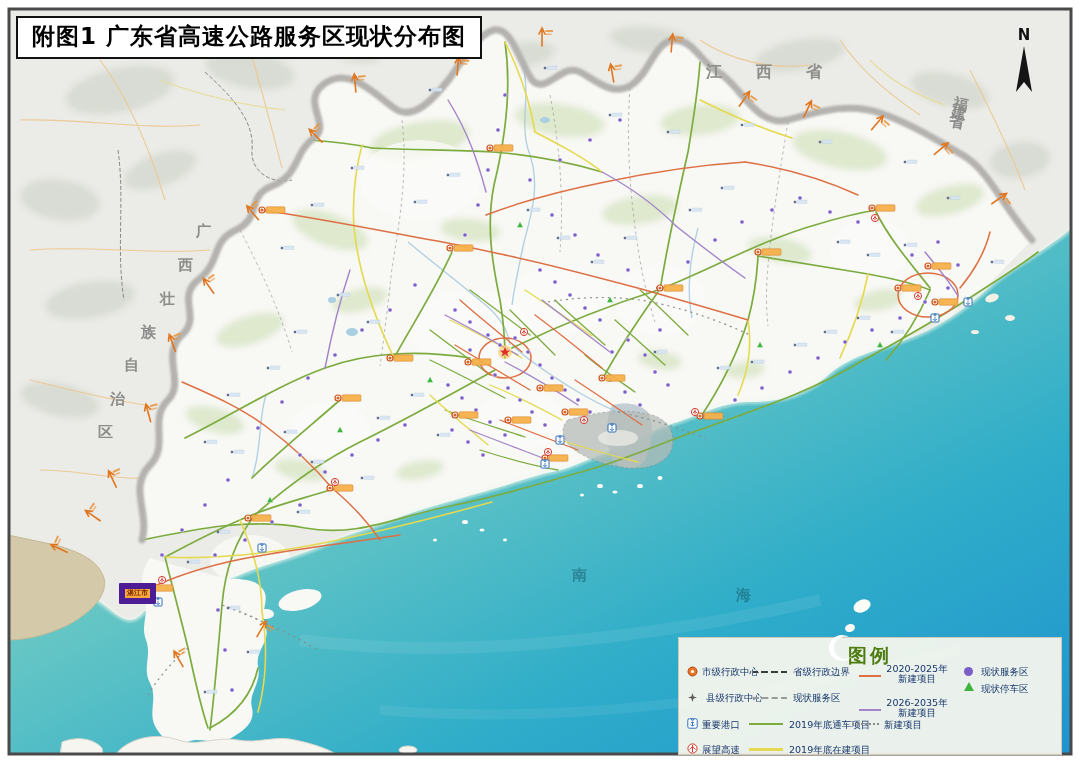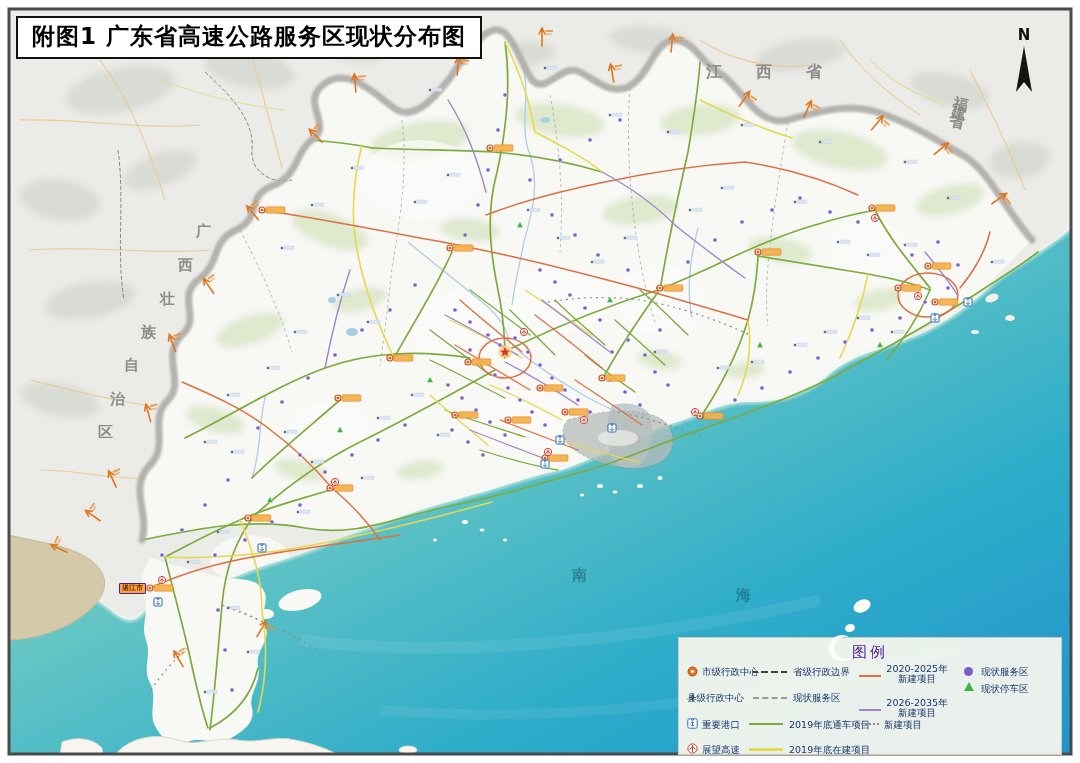--- a/index.html
+++ b/index.html
@@ -20,27 +20,27 @@
   
   .titlebox{position:absolute;left:16px;top:16px;background:#fff;border:2px solid #111;
     padding:3px 14px 5px;font-size:23px;font-weight:bold;letter-spacing:1px;color:#000;white-space:nowrap;}
   .north{position:absolute;left:1004px;top:28px;width:40px;text-align:center;color:#111;}
   .north .nl{font-size:15px;font-weight:bold;display:block;line-height:14px;}
   .plabel{position:absolute;color:#8c8c8a;font-weight:bold;}
   .plabel.jx{left:706px;top:62px;font-size:16px;letter-spacing:34px;white-space:nowrap;text-align:center;}
   .plabel.fj{left:952px;top:84px;font-size:15px;writing-mode:vertical-rl;letter-spacing:9px;transform:rotate(12deg);}
   .gxchar{position:absolute;color:#8c8c8a;font-weight:bold;font-size:15px;}
   .seachar{position:absolute;color:rgba(22,84,96,.5);font-size:15px;font-weight:bold;}
-  .citylabel{position:absolute;left:119px;top:583px;background:#f6a93c;border:1px solid #4c1d95;
+  .citylabel{position:absolute;left:119px;top:583px;background:#f6a93c;border:6px solid #4c1d95;
     font-size:7px;font-weight:bold;color:#7c2600;padding:0 2px;line-height:9px;border-radius:1px;}
   
   .legend{position:absolute;left:678px;top:637px;width:384px;height:118px;
     background:rgba(250,247,238,.93);border:1px solid #cfc9b8;box-sizing:border-box;}
-  .lg-title{position:absolute;left:0;right:0;top:5px;text-align:center;font-size:15px;
-    font-weight:normal;letter-spacing:3px;color:#4c1d95;}
+  .lg-title{position:absolute;left:0;right:0;top:5px;text-align:center;font-size:19px;
+    font-weight:bold;letter-spacing:3px;color:#4d7c0f;}
   .lg-item{position:absolute;font-size:9.5px;font-weight:normal;color:#17356b;white-space:nowrap;line-height:10px;}
   .lg-2line{text-align:center;width:66px;}
   .sw{position:absolute;height:0;}
   .sw-prov{border-top:2px solid #3c3c3c;width:34px;
     border-image:repeating-linear-gradient(90deg,#3c3c3c 0 6px,transparent 6px 9px) 2;}
   .sw-muni{border-top:2px dashed #9a9a9a;width:34px;}
   .sw-g19{border-top:2.5px solid #7cab3e;width:34px;}
   .sw-y19{border-top:3px solid #e5d94f;width:34px;}
   .sw-o20{border-top:2.5px solid #dd6f43;width:22px;}
   .sw-p26{border-top:2.5px solid #a083c9;width:22px;}
@@ -734,21 +734,21 @@
   <div class="lg-title">图例</div>
 
   <svg class="mk" style="left:8px;top:28px" width="11" height="11">
     <circle cx="5.5" cy="5.5" r="4.5" fill="#e8742a" stroke="#b34a12" stroke-width="1"></circle>
         <circle cx="5.5" cy="5.5" r="1.6" fill="#fff"></circle>
       </svg>
   <div class="lg-item" style="left:23px;top:29px">市级行政中心</div>
   <svg class="mk" style="left:9px;top:55px" width="9" height="9">
     <path d="M4.5,0 L5.6,3.4 L9,4.5 L5.6,5.6 L4.5,9 L3.4,5.6 L0,4.5 L3.4,3.4 Z" fill="#5a5a5a"></path>
       </svg>
-  <div class="lg-item" style="left:8px;top:55px">县级行政中心</div>
+  <div class="lg-item" style="left:27px;top:55px">县级行政中心</div>
   <svg class="mk" style="left:8px;top:80px" width="11" height="11">
     <rect x="0.8" y="0.8" width="9.4" height="9.4" rx="1.5" fill="#fff" stroke="#2e6fb8" stroke-width="1"></rect>
     <path d="M5.5,2.4 a1,1 0 1,0 -0.01,0 M5.5,3.4 L5.5,8 M3.2,6.4 A2.6,2.6 0 0,0 7.8,6.4 M4,4.6 L7,4.6" stroke="#2e6fb8" stroke-width=".9" fill="none"></path>
       </svg>
   <div class="lg-item" style="left:23px;top:82px">重要港口</div>
   <svg class="mk" style="left:8px;top:105px" width="11" height="11">
     <circle cx="5.5" cy="5.5" r="4.6" fill="#fff" stroke="#d23a2e" stroke-width="1"></circle>
     <path d="M5.5,2 L5.5,9 M2.6,6.6 L5.5,3.6 L8.4,6.6" stroke="#d23a2e" stroke-width="1" fill="none"></path>
       </svg>
   <div class="lg-item" style="left:23px;top:107px">展望高速</div>

